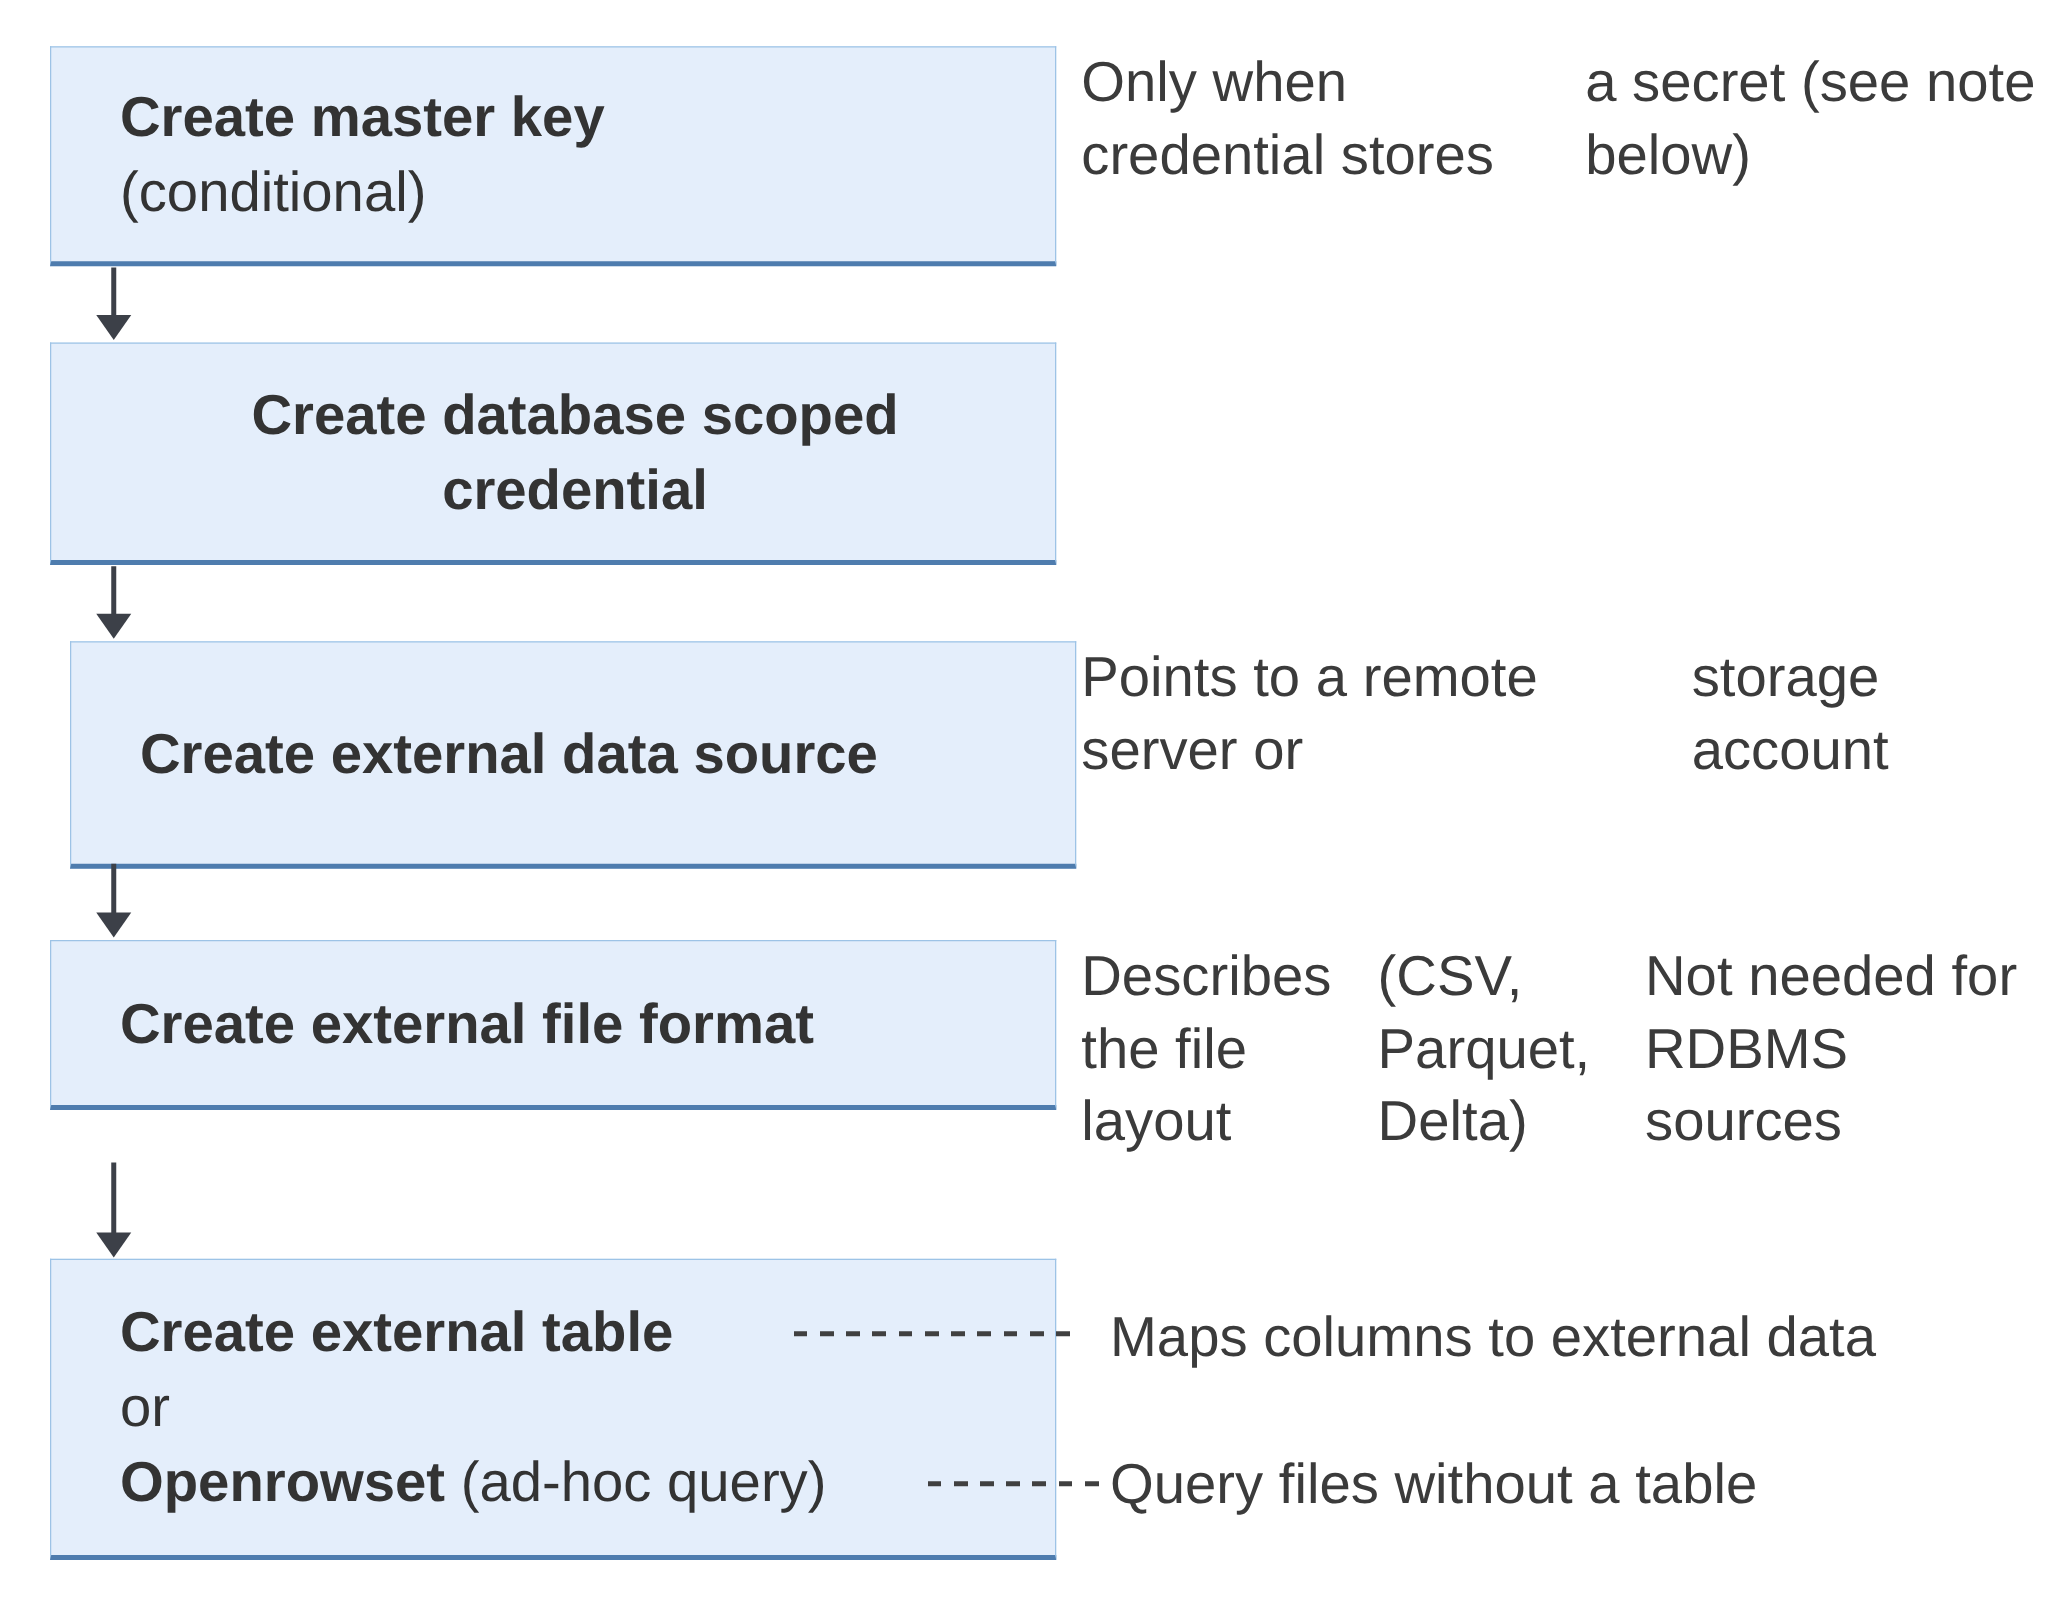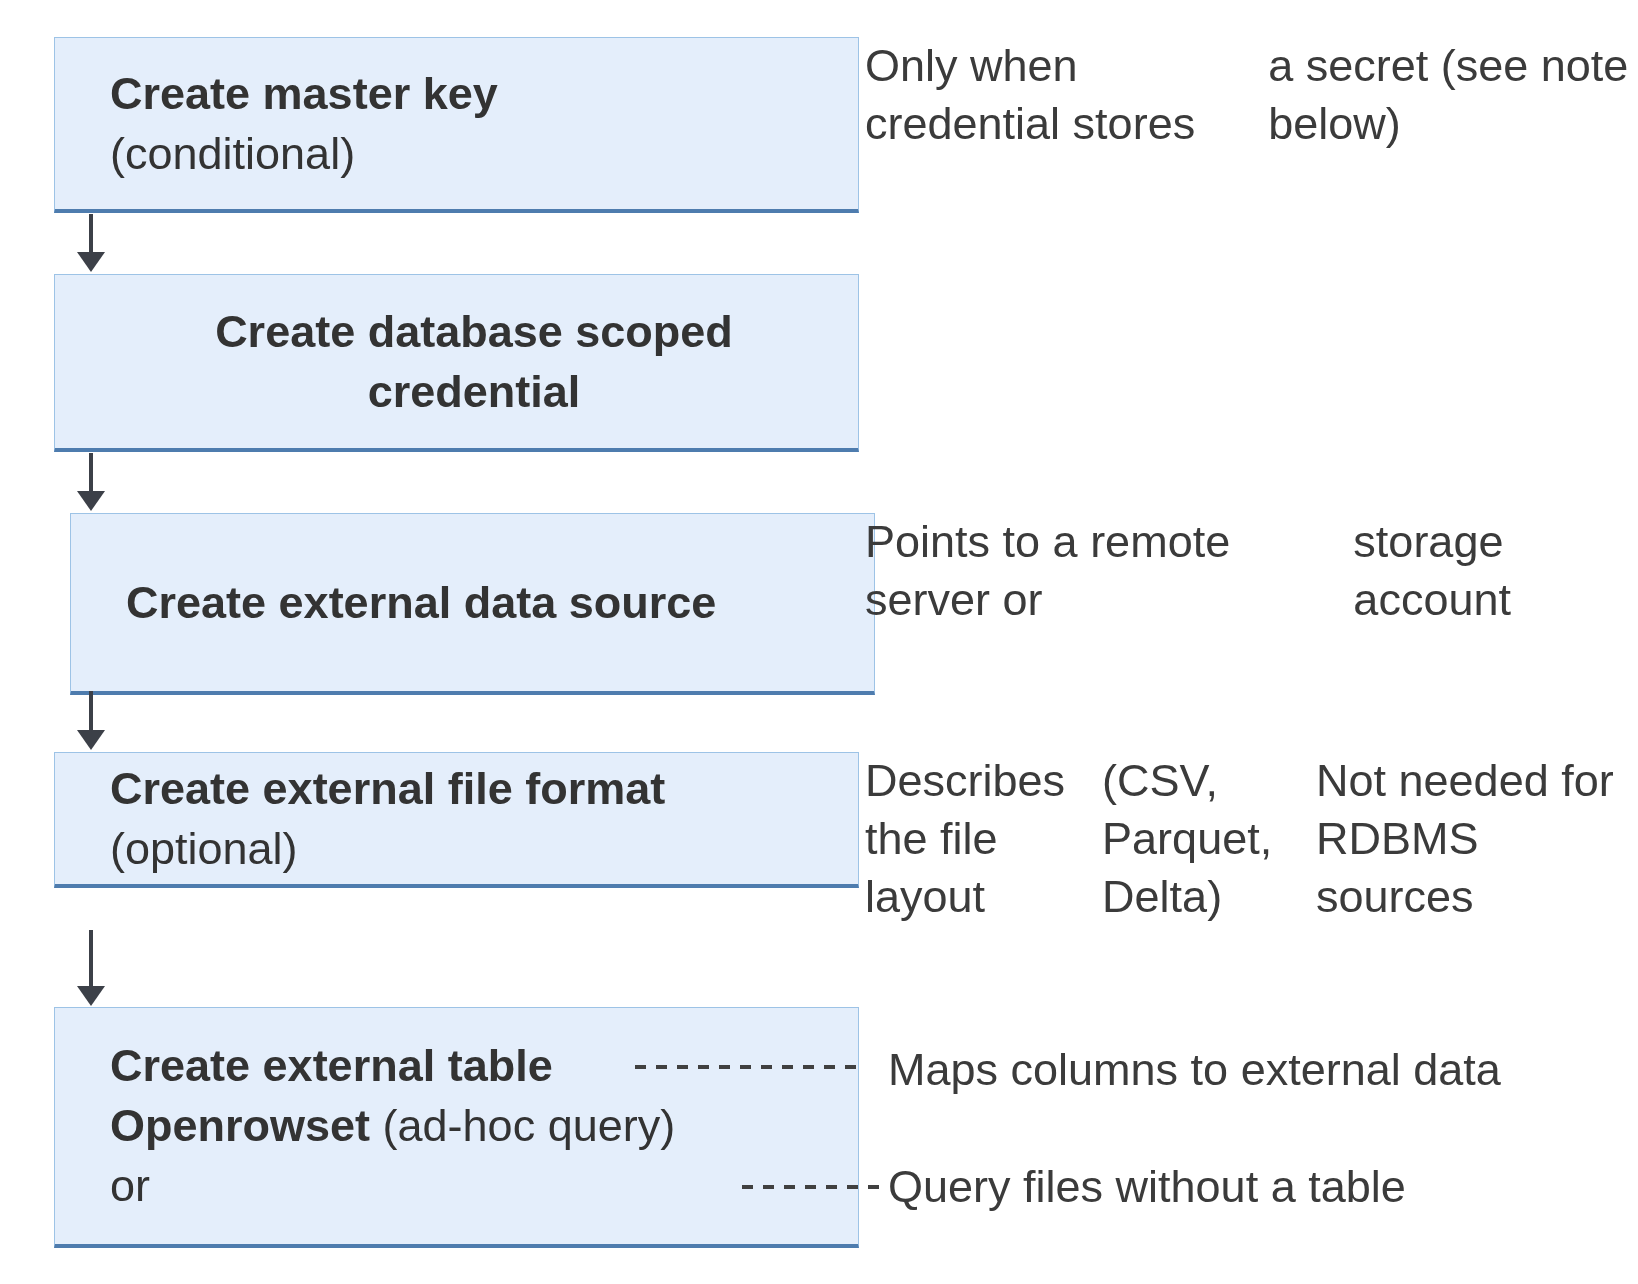--- a/index.html
+++ b/index.html
@@ -6,21 +6,21 @@
   #canvas{
     position:relative;
     width:1638px;height:1284px;
     background:#ffffff;
     font-family:"Liberation Sans", sans-serif;
     overflow:hidden;
   }
   
   .flow-box{
     position:absolute;
-    left:54px;width:805px;
+    left:40px;width:805px;
     box-sizing:border-box;
     background:#e4eefb;
     border:1px solid #9dc3e6;
     border-bottom:4px solid #4e7cae;
     display:flex;flex-direction:column;justify-content:center;
     padding-left:55px;padding-right:20px;
     color:#333333;
     font-size:45px;line-height:60px;
   }
   .flow-box .bold{font-weight:bold;}
@@ -86,29 +86,28 @@
   <div class="arrow a2"></div>
 
   <div class="flow-box b3">
     <span class="bold">Create external data source</span>
   </div>
 
   <div class="arrow a3"></div>
 
   <div class="flow-box b4">
     <span class="bold">Create external file format</span>
-    <span>(optional)</span>
   </div>
 
   <div class="arrow a4"></div>
 
   <div class="flow-box b5">
     <span class="bold">Create external table</span>
+    <span>or</span>
     <span><b>Openrowset</b><span> (ad-hoc query)</span></span>
-    <span>or</span>
   </div>
 
   <div class="note n1">
     <span class="note-line">Only when credential stores</span>
     <span class="note-line">a secret (see note below)</span>
   </div>
 
 
   <div class="note n3">
     <span class="note-line">Points to a remote server or</span>

